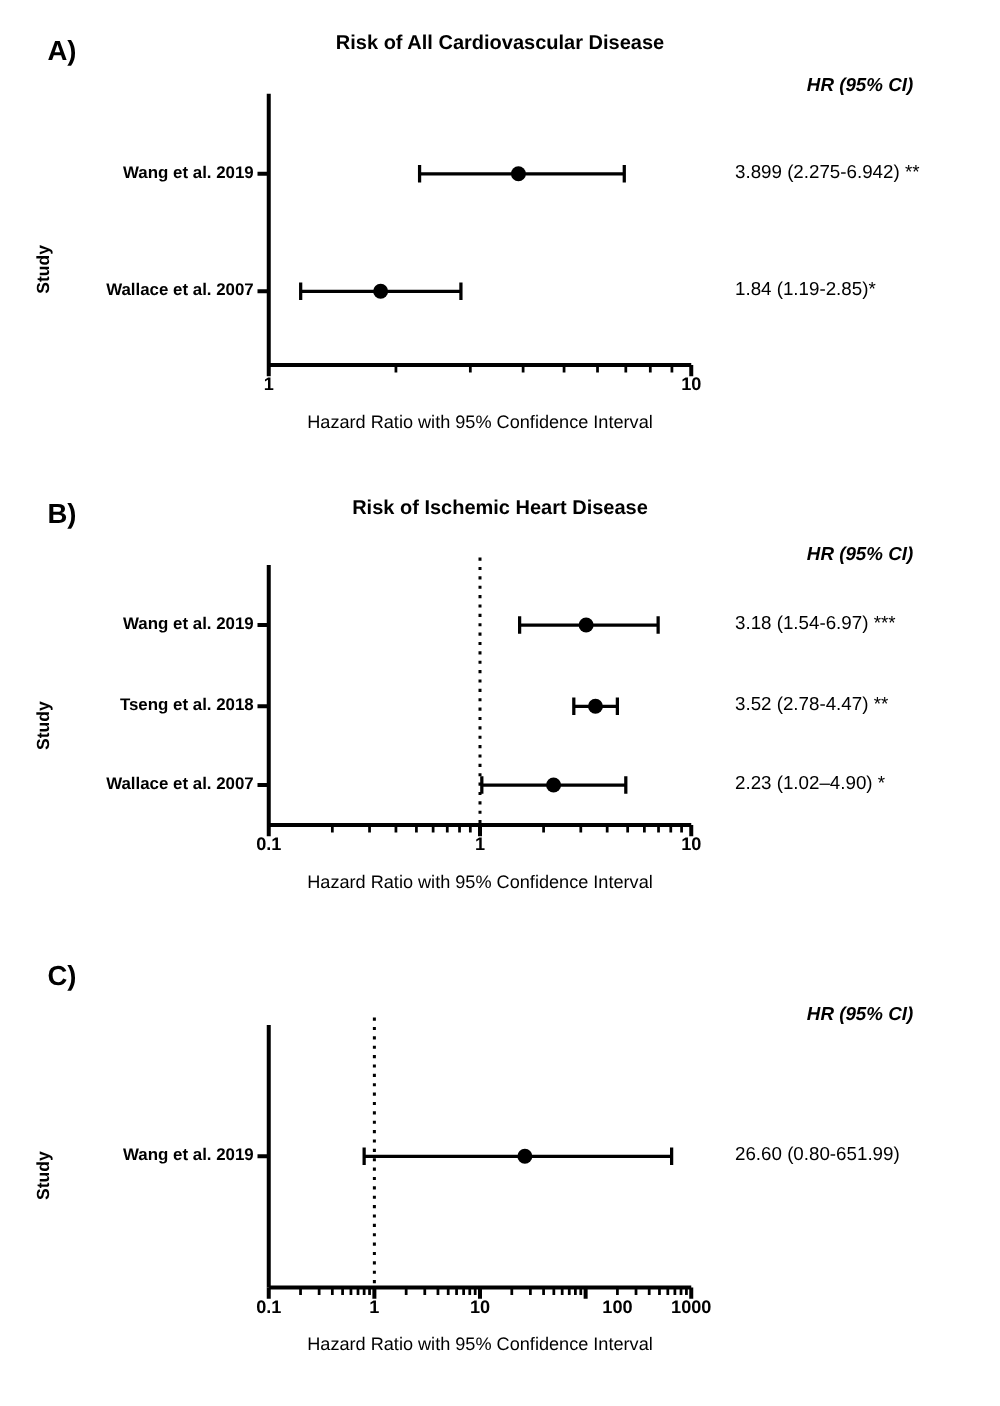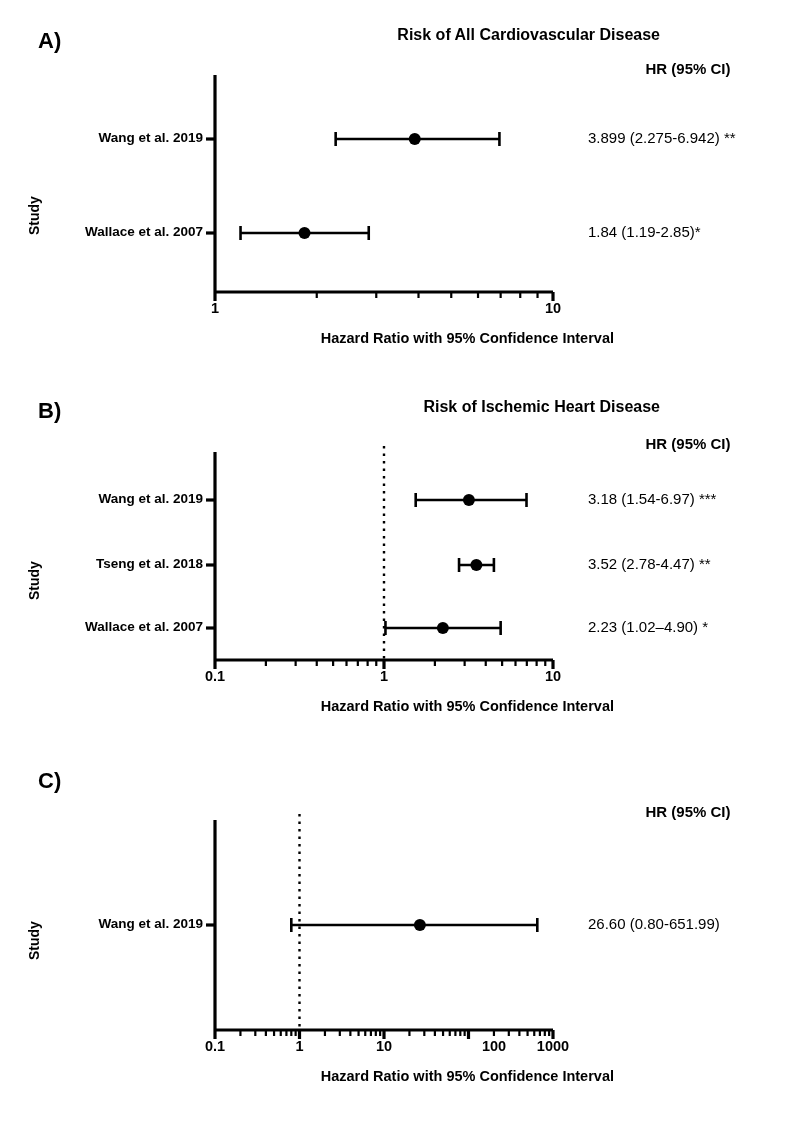--- a/index.html
+++ b/index.html
@@ -8,38 +8,39 @@
     background:#ffffff;
     font-family:"Liberation Sans", sans-serif;
     color:#000000;
     overflow:hidden;
   }
   #figure{position:relative;width:800px;height:1125px;}
   .panel-letter{
     position:absolute;font-size:22px;font-weight:bold;letter-spacing:0px;
   }
   .panel-title{
-    position:absolute;font-size:16px;font-weight:bold;text-align:right;
+    position:absolute;font-size:16px;font-weight:bold;text-align:center;
     white-space:nowrap;
   }
   .hr-header{
     position:absolute;font-size:15px;font-weight:bold;text-align:center;
     white-space:nowrap;
+    font-style:italic;
   }
   .hr-value{
     position:absolute;font-size:15px;font-weight:normal;white-space:nowrap;
     text-align:left;
   }
   .study-label{
     position:absolute;font-size:13.5px;font-weight:bold;white-space:nowrap;
     text-align:right;
   }
   .axis-label{
-    position:absolute;font-size:14.5px;font-weight:bold;white-space:nowrap;
-    text-align:right;
+    position:absolute;font-size:14.5px;font-weight:normal;white-space:nowrap;
+    text-align:center;
   }
   .tick-label{
     position:absolute;font-size:14.5px;font-weight:bold;white-space:nowrap;
     text-align:center;
   }
   .y-title{
     position:absolute;font-size:14px;font-weight:bold;
     transform-origin:left top;
     transform:rotate(-90deg);
     white-space:nowrap;

